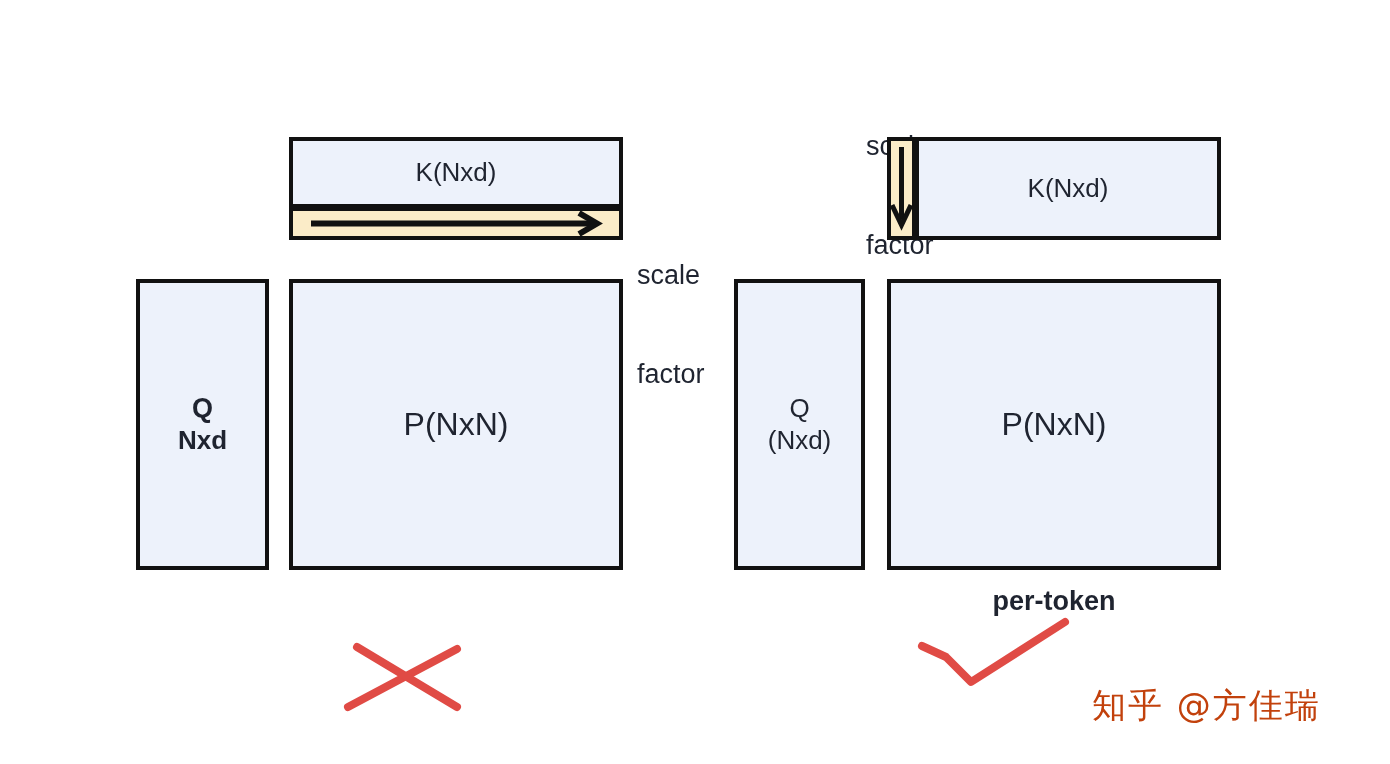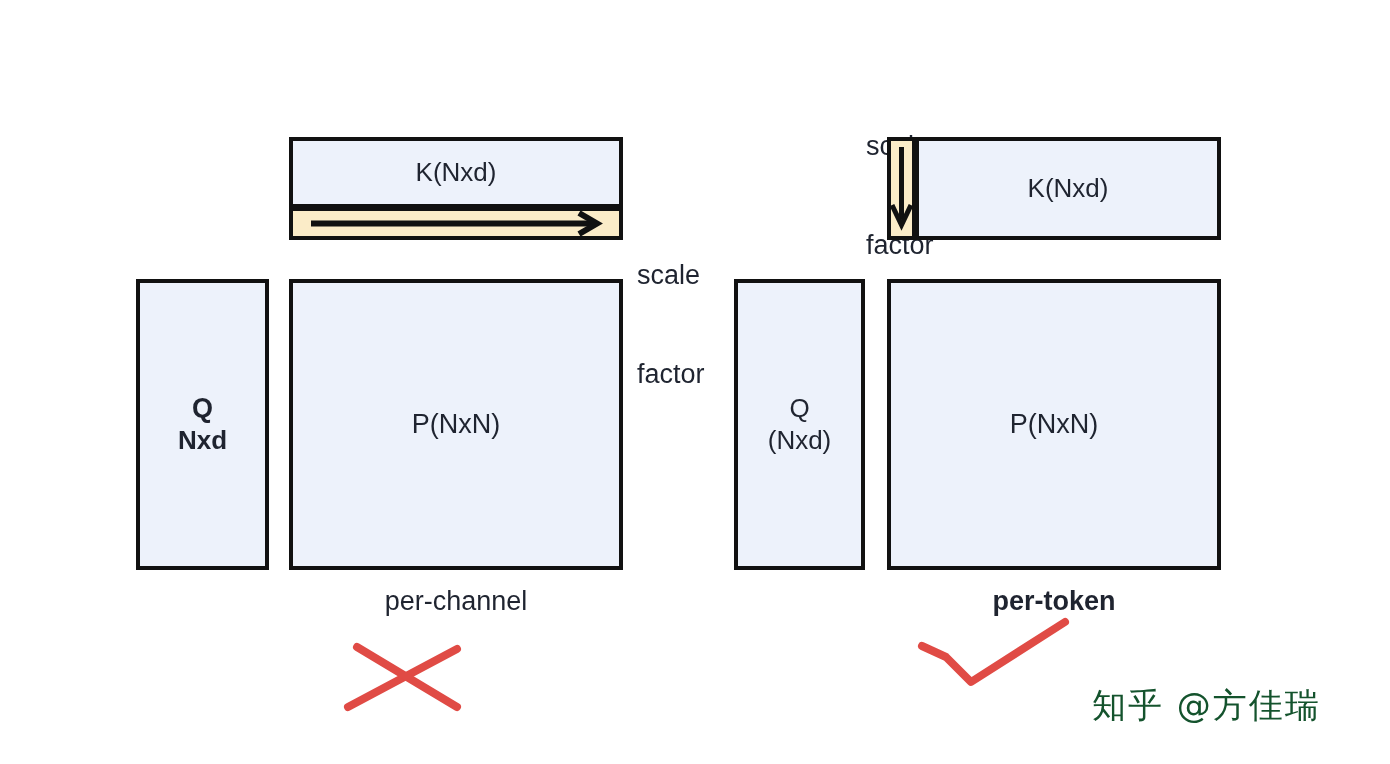--- a/index.html
+++ b/index.html
@@ -39,30 +39,30 @@
     border: 4px solid #111111;
     background: #fbecc8;
   }
   .lbl {
     position: absolute;
     color: #1f2430;
     line-height: 1.22;
     white-space: pre;
   }
   .t-k        { font-size: 26px; }
-  .t-p        { font-size: 27px; }
+  .t-p        { font-size: 32px; }
   .t-q-bold   { font-size: 27px; font-weight: bold; }
   .t-q-sub    { font-size: 26px; font-weight: bold; }
   .t-q-plain  { font-size: 26px; font-weight: normal; }
   .t-scale    { font-size: 27px; }
   .t-bottom   { font-size: 27px; }
   .mark { position: absolute; }
   .wm {
     position: absolute;
-    color: #14532d;
+    color: #c2410c;
     font-size: 34px;
     letter-spacing: 2px;
     white-space: pre;
     font-family: "DejaVu Sans", sans-serif;
   }
   .qstack { display: flex; flex-direction: column; align-items: center; justify-content: center; }
 </style>
 </head>
 <body>
 
@@ -88,21 +88,20 @@
     <div class="qstack">
       <span class="t-q-bold">Q</span>
       <span class="t-q-sub">Nxd</span>
     </div>
   </div>
 
   <div class="box t-p" style="left:289px; top:279px; width:334px; height:291px;">
     <span>P(NxN)</span>
   </div>
 
-  <div class="lbl t-bottom" style="left:289px; top:585px; width:334px; text-align:center;">per-channel</div>
 
   <svg class="mark" style="left:335px; top:635px;" width="135" height="85" viewBox="0 0 135 85">
     <line x1="13" y1="72" x2="122" y2="14" stroke="#e04b45" stroke-width="8" stroke-linecap="round"></line>
     <line x1="22" y1="12" x2="122" y2="72" stroke="#e04b45" stroke-width="8" stroke-linecap="round"></line>
   </svg>
 
   <div class="lbl t-scale" style="left:866px; top:64px;">
     <div>scale</div>
     <div>factor</div>
   </div>

